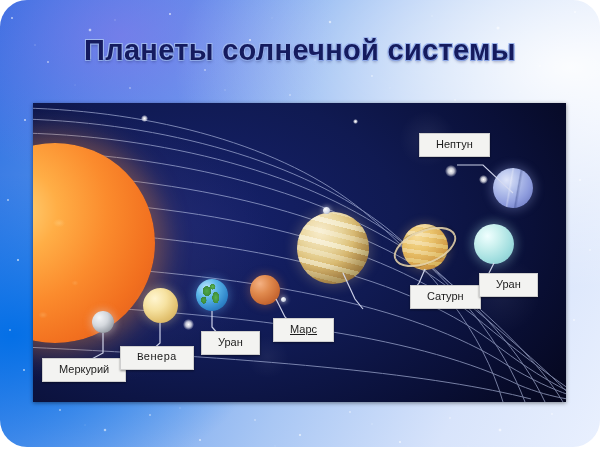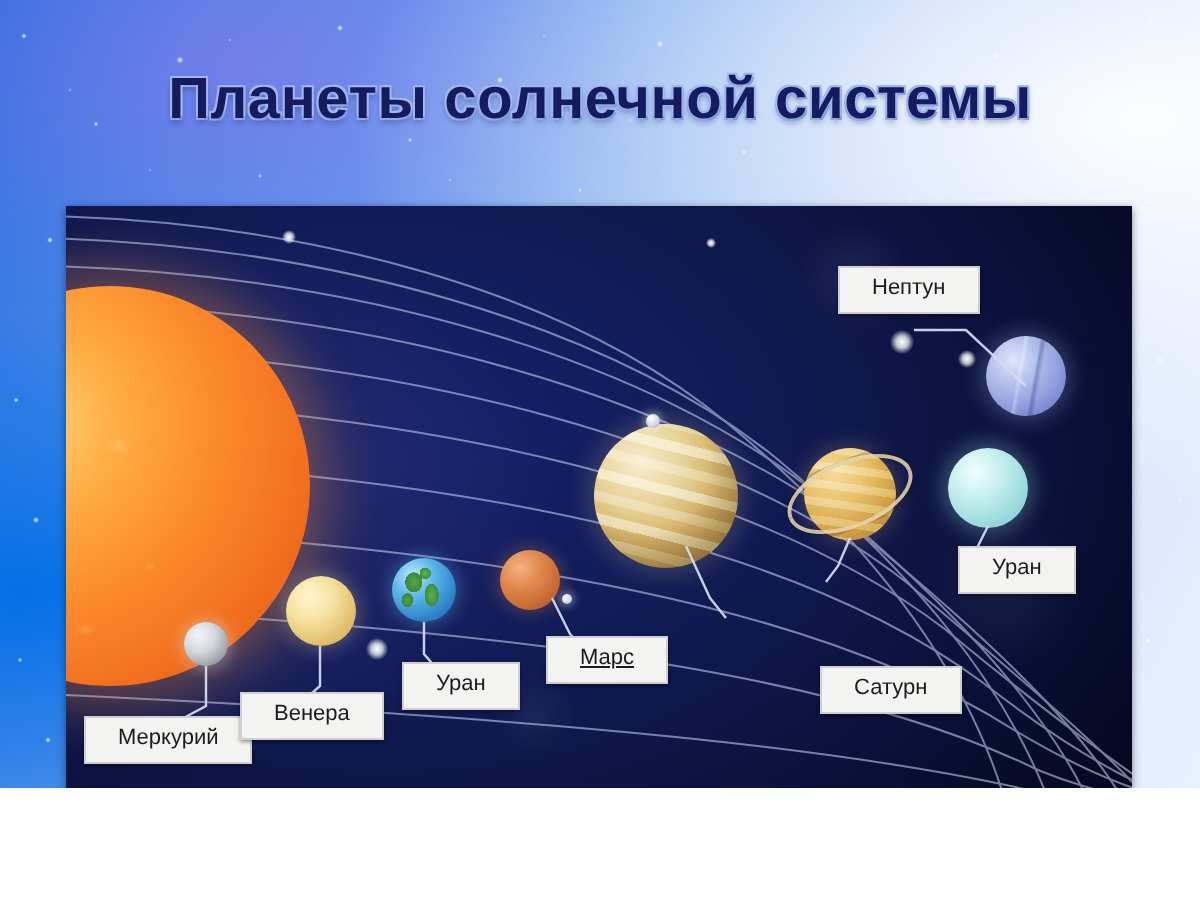--- a/index.html
+++ b/index.html
@@ -5,27 +5,28 @@
   * { box-sizing: border-box; }
   html, body {
     margin: 0; padding: 0;
     width: 600px; height: 451px;
     overflow: hidden;
     font-family: "Liberation Sans", sans-serif;
   }
 
   #slide {
     position: relative;
-    width: 600px; height: 394px;
+    width: 600px; height: 447px;
     overflow: hidden;
     background:
       radial-gradient(ellipse 120% 90% at 95% 15%, rgba(255,255,255,0.92) 0%, rgba(255,255,255,0.0) 55%),
       radial-gradient(ellipse 70% 60% at 2% 75%, rgba(0,110,230,0.95) 0%, rgba(0,110,230,0.0) 60%),
       radial-gradient(ellipse 60% 55% at 20% 8%, rgba(150,120,235,0.55) 0%, rgba(150,120,235,0) 60%),
       linear-gradient(115deg, #2a6fe0 0%, #5c96ec 28%, #a9c7f4 58%, #d8e4fb 80%, #e9f0fe 100%);
+    border-radius: 27px;
   }
 
   
   .stars {
     position: absolute; inset: 0;
     pointer-events: none;
     background-image:
       radial-gradient(1.4px 1.4px at 12px 18px, #fff, transparent),
       radial-gradient(1.2px 1.2px at 48px 62px, #fff, transparent),
       radial-gradient(1.8px 1.8px at 90px 30px, #fff, transparent),
@@ -296,20 +297,20 @@
           <path d="M 243 196 L 252 214 L 258 220"></path>
           <path d="M 310 170 L 322 196 L 330 206"></path>
           <path d="M 392 166 L 386 180 L 380 188"></path>
           <path d="M 461 160 L 455 172 L 450 178"></path>
           <path d="M 480 90 L 450 62 L 424 62"></path>
         </g>
       </svg>
     </div>
 
     <div class="label" style="left:9px;  top:255px;">Меркурий</div>
-    <div class="label" style="left:87px; top:243px;">Венера</div>
+    <div class="label" style="left:87px; top:243px;font-family:Liberation Mono, monospace;">Венера</div>
     <div class="label" style="left:168px;top:228px;">Уран</div>
     <div class="label" style="left:240px;top:215px;text-decoration:underline;">Марс</div>
-    <div class="label" style="left:377px;top:182px;margin-top:48px;">Сатурн</div>
+    <div class="label" style="left:377px;top:182px;">Сатурн</div>
     <div class="label" style="left:446px;top:170px;">Уран</div>
     <div class="label" style="left:386px;top:30px;">Нептун</div>
   </div>
 </div>
 
 </body></html>

